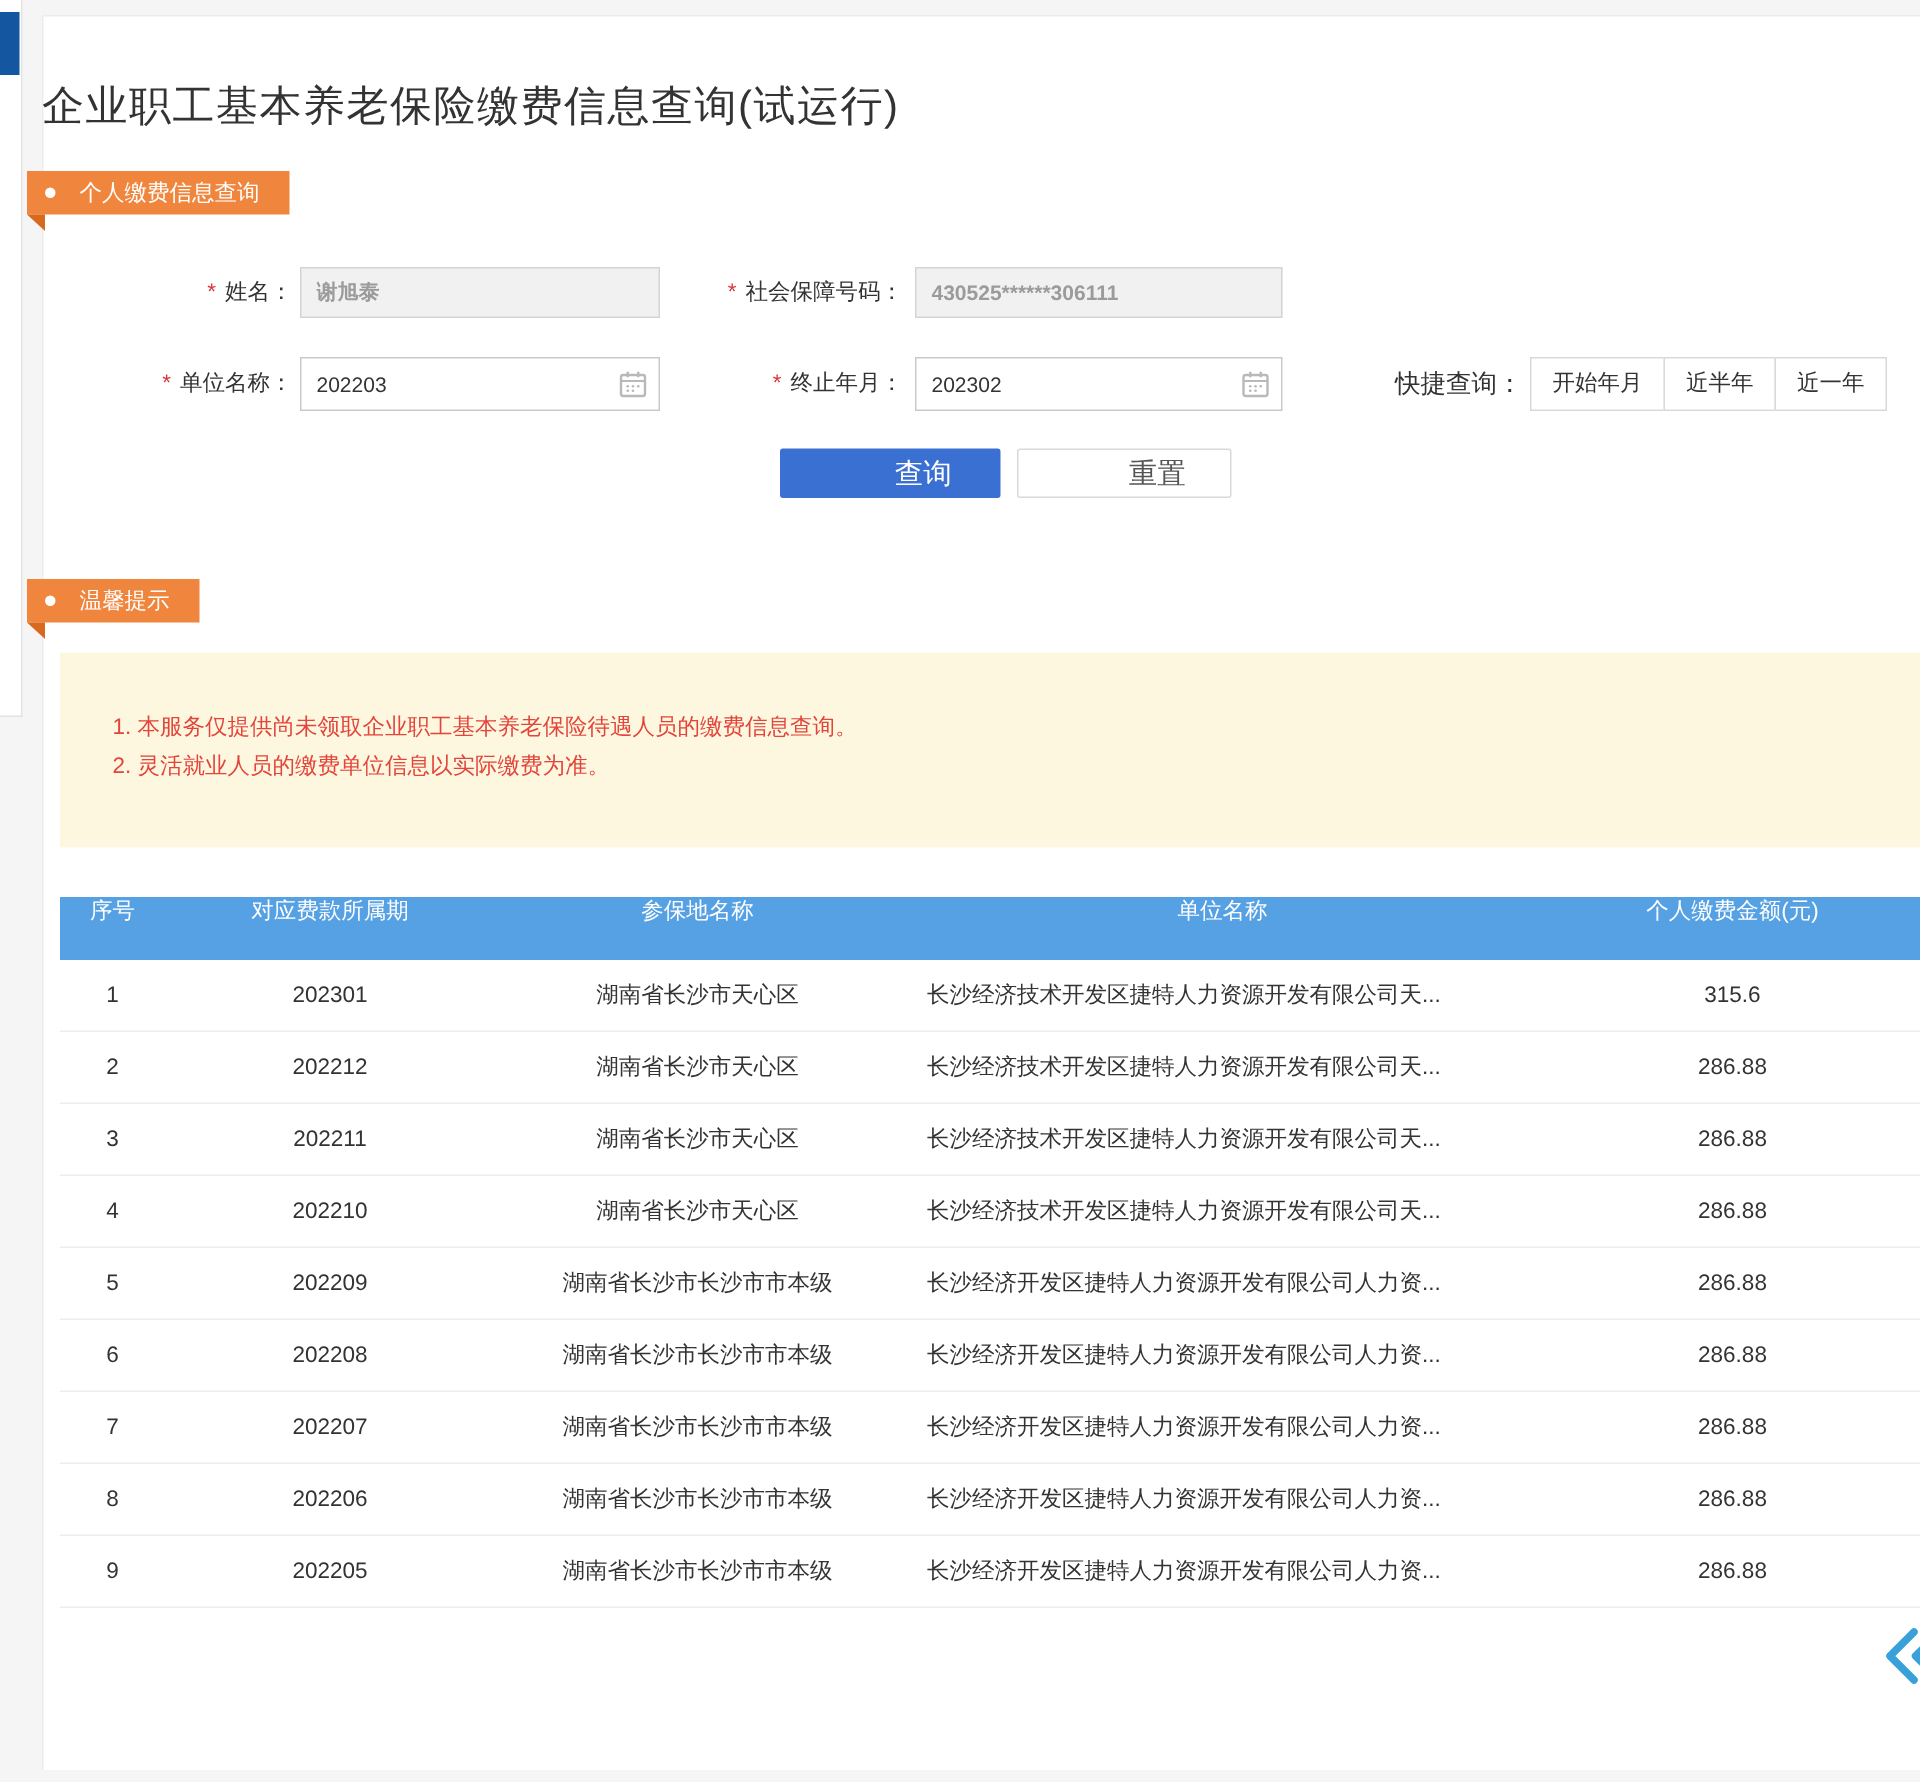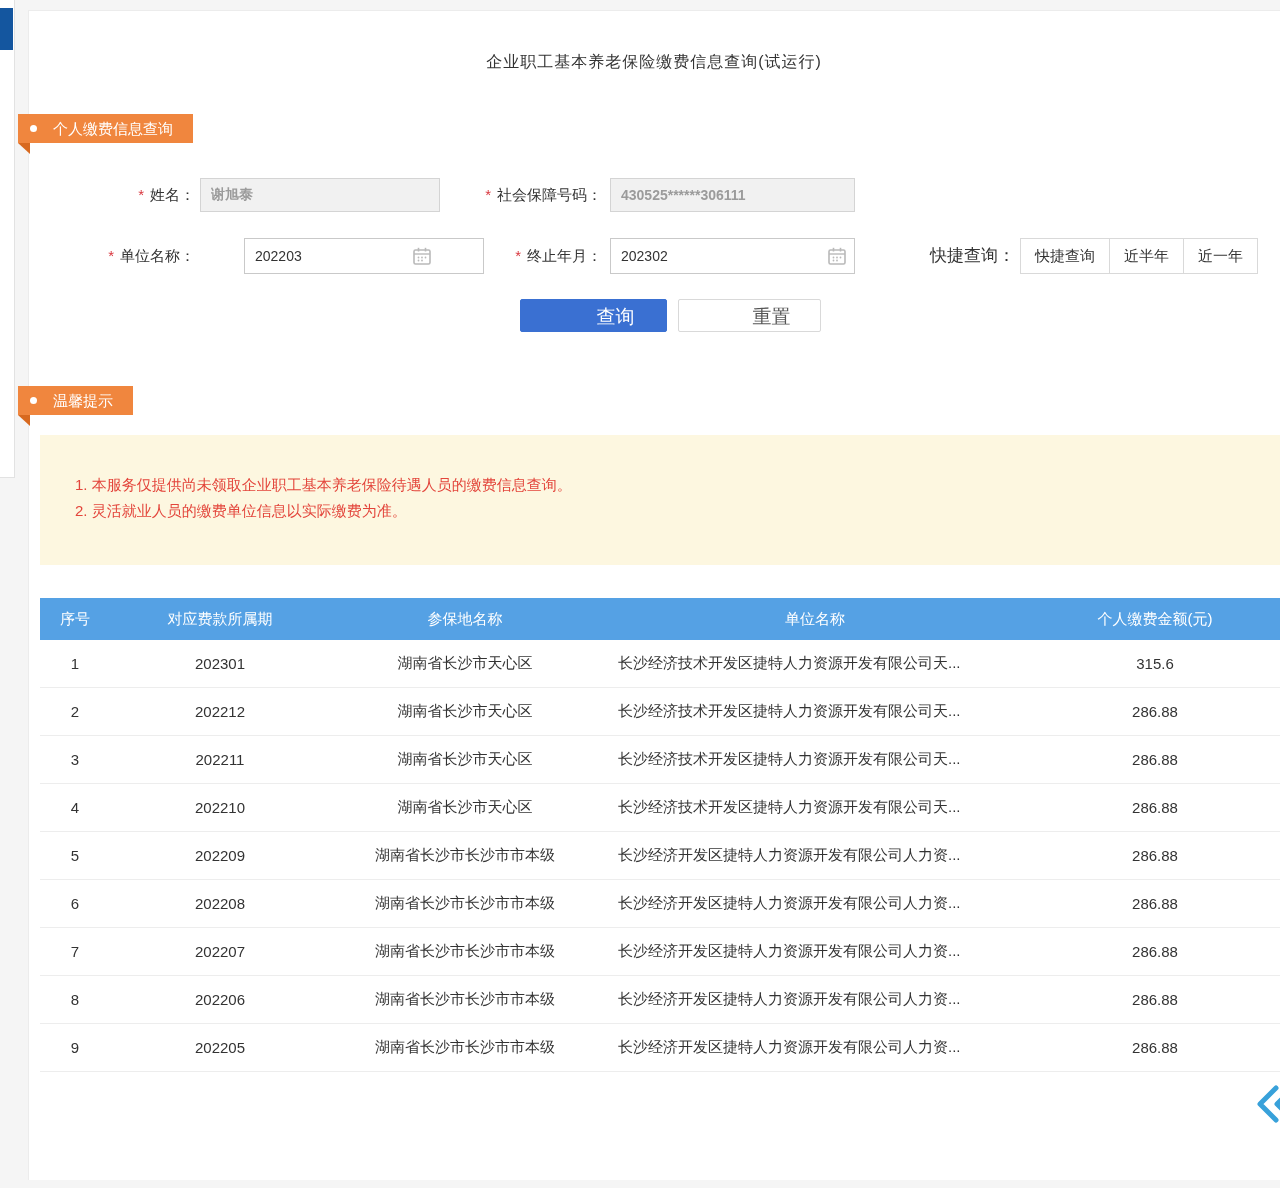--- a/index.html
+++ b/index.html
@@ -11,21 +11,21 @@
   }
   
   .left-strip { position:absolute; left:0; top:0; width:28px; height:100%; background:#f5f5f5; }
   .left-edge-panel { position:absolute; left:0; top:0; width:15px; height:478px;
     background:#fff; border-right:1px solid #e2e2e2; border-bottom:1px solid #e2e2e2; }
   .left-tab { position:absolute; left:0; top:8px; width:13px; height:42px; background:#14569f; }
   
   .main-panel { position:absolute; left:28px; top:10px; width:1252px; height:1170px;
     background:#fff; border-left:1px solid #ececec; border-top:1px solid #ececec; }
   .page-title { position:absolute; left:28px; top:52px; width:1252px;
-    text-align:center; font-size:16px; color:#333; letter-spacing:1px; }
+    text-align:left; font-size:28px; color:#333; letter-spacing:1px; }
   
   .badge { position:absolute; left:18px; height:29px; background:#f0863e; color:#fff;
     font-size:15px; line-height:29px; padding:0 20px 0 12px; display:flex; align-items:center; }
   .badge .dot { width:7px; height:7px; border-radius:50%; background:#fff; margin-right:16px; flex:0 0 auto; }
   .badge-fold { position:absolute; left:18px; width:0; height:0;
     border-top:11px solid #d8691f; border-left:12px solid transparent; }
   .badge-query { top:114px; }
   .fold-query { top:143px; }
   .badge-tips { top:386px; }
   .fold-tips { top:415px; }
@@ -37,42 +37,42 @@
   .lbl-name { left:80px; width:115px; }
   .lbl-ssn  { left:440px; width:162px; }
   .lbl-start{ left:75px; width:120px; }
   .lbl-end  { left:440px; width:162px; }
   input.fld { position:absolute; font-size:14px; padding:0 10px;
     font-family:"Liberation Sans","DejaVu Sans",sans-serif; outline:none; }
   .fld-disabled { background:#f1f1f1; border:1px solid #d4d4d4; color:#9b9b9b;font-weight:bold; }
   .fld-date { background:#fff; border:1px solid #c9c9c9; color:#333; }
   .in-name  { left:200px; top:178px; width:240px; height:34px; }
   .in-ssn   { left:610px; top:178px; width:245px; height:34px; }
-  .in-start { left:200px; top:238px; width:240px; height:36px;margin-left:44px; }
+  .in-start { left:200px; top:238px; width:240px; height:36px; }
   .in-end   { left:610px; top:238px; width:245px; height:36px; }
   .cal-icon { position:absolute; width:20px; height:20px; cursor:pointer; }
   .cal-start { left:412px; top:246px; }
   .cal-end   { left:827px; top:246px; }
   .quick-label { position:absolute; left:930px; top:238px; width:85px; height:36px;
     line-height:36px; font-size:17px; color:#333; }
   .quick-group { position:absolute; left:1020px; top:238px; display:flex; }
   .quick-btn { height:36px; line-height:34px; background:#fff; border:1px solid #d9d9d9;
     font-size:15px; color:#333; text-align:center; padding:0 14px; margin-left:-1px; cursor:pointer; white-space:nowrap; }
   .quick-btn:first-child { margin-left:0; }
   .btn { position:absolute; top:299px; height:33px; font-size:19px; text-align:center;
     line-height:33px; border-radius:2px; cursor:pointer;padding-left:44px; }
   .btn-query { left:520px; width:147px; background:#3a70d2; color:#fff; border:1px solid #3a70d2; }
   .btn-reset { left:678px; width:143px; background:#fff; color:#555; border:1px solid #d9d9d9; }
   
   .notice { position:absolute; left:40px; top:435px; width:1240px; height:130px;
     background:#fdf7e0; padding:37px 30px 0 35px; }
   .notice p { font-size:15px; color:#e3453b; line-height:26px; }
   
   .tbl { position:absolute; left:40px; top:598px; width:1240px; }
-  .thead { display:flex; height:42px; background:#55a1e4; align-items:center; }
+  .thead { display:flex; height:42px; background:#55a1e4; }
   .thead .th { color:#fff; font-size:15px; text-align:center; }
   .tr { display:flex; height:48px; align-items:center; background:#fff; border-bottom:1px solid #ededed; }
   .td { font-size:15px; color:#333; text-align:center; overflow:hidden; white-space:nowrap; }
   .c0 { width:70px; }
   .c1 { width:220px; }
   .c2 { width:270px; }
   .c3 { width:430px; text-align:center; }
   .tr .c3 { text-align:left; padding-left:18px; }
   .c4 { width:250px; }
   
@@ -122,21 +122,21 @@
     <line x1="2" y1="8" x2="18" y2="8" stroke="#b9b9b9" stroke-width="1.4"></line>
     <circle cx="6.5" cy="11.5" r="0.9" fill="#b9b9b9"></circle>
       <circle cx="10" cy="11.5" r="0.9" fill="#b9b9b9"></circle>
       <circle cx="13.5" cy="11.5" r="0.9" fill="#b9b9b9"></circle>
     <circle cx="6.5" cy="14.5" r="0.9" fill="#b9b9b9"></circle>
       <circle cx="10" cy="14.5" r="0.9" fill="#b9b9b9"></circle>
   </svg>
 
   <div class="quick-label">快捷查询：</div>
   <div class="quick-group">
-    <div class="quick-btn">快捷查询</div>
+    <div class="quick-btn">开始年月</div>
     <div class="quick-btn">近半年</div>
     <div class="quick-btn">近一年</div>
   </div>
 
   <div class="btn btn-query">查询</div>
   <div class="btn btn-reset">重置</div>
 
   <div class="badge badge-tips">
     <span class="dot"></span>
     <span>温馨提示</span>

